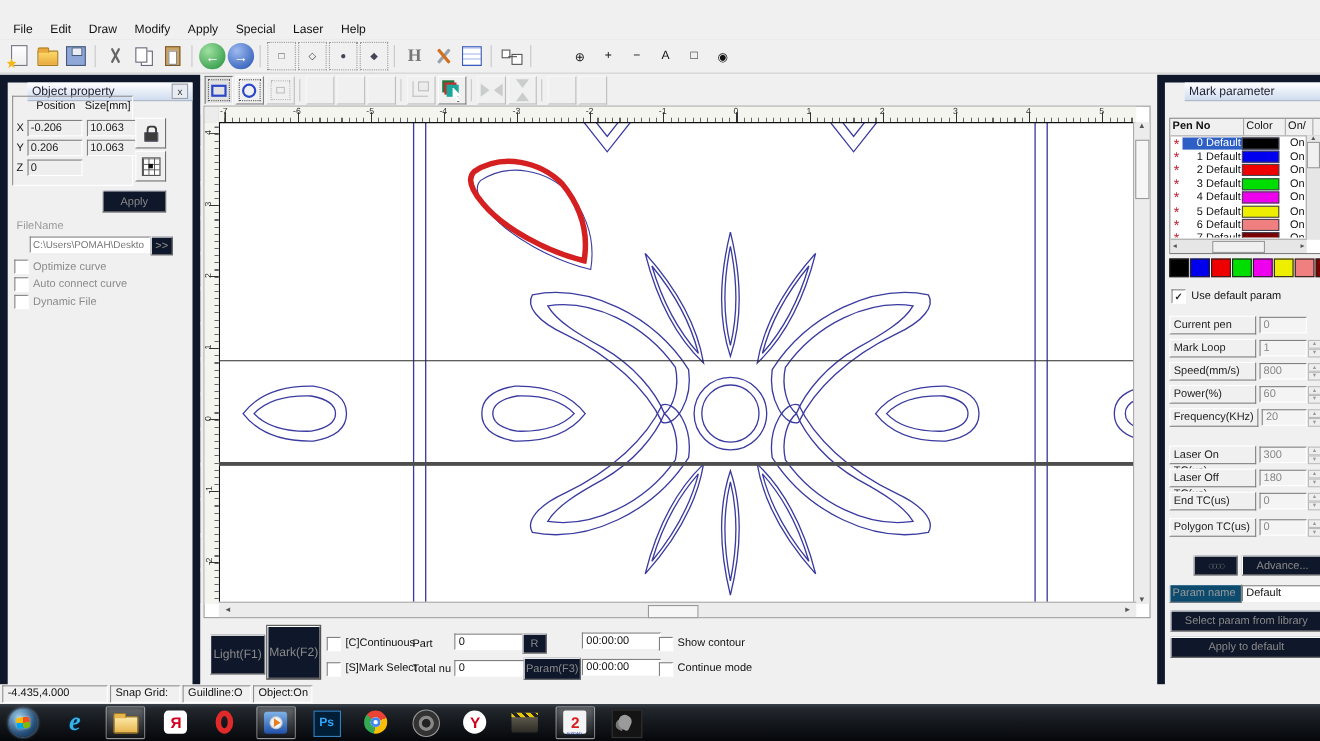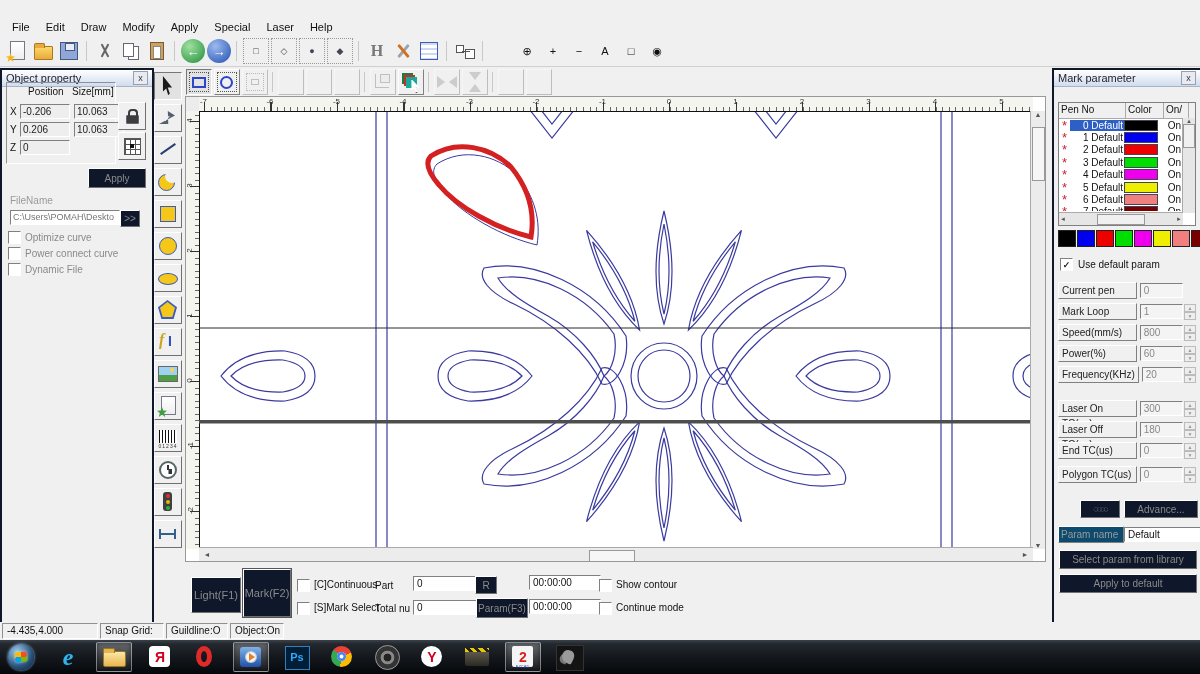--- a/index.html
+++ b/index.html
@@ -135,21 +135,21 @@
   .delay-tool::before{content:"";position:absolute;inset:4px;border:2px solid #566;border-radius:50%;background:#fff;}
   .delay-tool::after{content:"";position:absolute;left:12px;top:8px;width:1.5px;height:5px;background:#333;
     box-shadow:1.5px 4px 0 0 #333,3px 4px 0 0 #333;}
   .io-tool::before{content:"";position:absolute;left:8px;top:3px;width:9px;height:19px;background:#3c4043;border-radius:3px;}
   .io-tool::after{content:"";position:absolute;left:11px;top:5px;width:4px;height:4px;border-radius:50%;background:#e03030;
     box-shadow:0 6px 0 #e8b800,0 12px 0 #2fae2f;}
   .axis-tool::before{content:"";position:absolute;left:4px;top:12px;width:17px;height:2px;background:#356089;}
   .axis-tool::after{content:"";position:absolute;left:4px;top:8px;width:2px;height:10px;background:#356089;box-shadow:15px 0 0 #356089;}
 
   
-  .panel{position:absolute;background:#f0f0f0;border:2px solid #0f172a;}
+  .panel{position:absolute;background:#f0f0f0;border:7px solid #0f172a;padding-left:18px;}
   .panel-header{height:16px;background:linear-gradient(#ffffff,#cfdcef);border-bottom:1px solid #aab4c4;
     display:flex;align-items:center;padding:0 4px;font-size:11px;color:#223;}
   .panel-close{margin-left:auto;width:13px;height:12px;border:1px solid #98a0ac;background:#e8ecf2;
     display:flex;align-items:center;justify-content:center;font-size:9px;line-height:1;color:#333;}
   .sunken{border:1px solid;border-color:#808080 #fff #fff #808080;background:#fff;}
   .raised{border:1px solid;border-color:#fff #707070 #707070 #fff;background:#f0f0f0;}
 
   #objpanel{left:0;top:68px;width:150px;height:554px;}
   #obj-frame{position:absolute;left:4px;top:12px;width:108px;height:80px;
     border:1px solid;border-color:#909090 #fff #fff #909090;}
@@ -168,31 +168,31 @@
     background-image:linear-gradient(#555 1px,transparent 1px),linear-gradient(90deg,#555 1px,transparent 1px);
     background-size:5px 5px;position:relative;}
   .grid-glyph::after{content:"";position:absolute;left:5px;top:5px;width:4px;height:4px;background:#111;}
   .btn{display:flex;align-items:center;justify-content:center;background:#0f172a;
     border:1px solid;border-color:#fff #707070 #707070 #fff;font-size:10px;}
   .cb{width:11px;height:11px;background:#fff;border:1px solid;border-color:#808080 #fff #fff #808080;
     display:inline-flex;align-items:center;justify-content:center;font-size:9px;color:#222;flex:none;}
   .cb.checked::after{content:"✓";font-weight:bold;}
   .opt{position:relative;display:flex;align-items:center;gap:4px;margin:3px 0 3px 6px;font-size:10px;color:#8a8a8a;}
   #obj-file-label{position:absolute;left:8px;top:125px;color:#9a9a9a;font-size:10px;}
-  #obj-file-row{position:absolute;left:8px;top:140px;display:flex;}
+  #obj-file-row{position:absolute;left:20px;top:140px;display:flex;}
   #obj-file-input{width:104px;height:13px;font-size:9px;line-height:13px;padding:0 2px;color:#777;overflow:hidden;white-space:nowrap;}
   #obj-apply{position:absolute;left:86px;top:98px;width:56px;height:18px;color:#8a8a8a;}
   #obj-opts{position:absolute;left:0;top:158px;}
 
   
   #markpanel{left:1052px;top:68px;width:146px;height:554px;}
   #pen-table{position:absolute;left:4px;top:32px;width:136px;height:122px;border:1px solid #808080;background:#fff;overflow:hidden;}
   .pen-head{display:flex;height:15px;border-bottom:1px solid #aaa;background:#f0f0f0;font-size:10px;}
   .pen-head span{border-right:1px solid #aaa;padding:1px 2px;overflow:hidden;}
-  .ph-pen{width:62px;}.ph-color{width:33px;}.ph-on{width:20px;}
+  .ph-pen{width:62px;font-weight:bold;}.ph-color{width:33px;}.ph-on{width:20px;}
   #pen-rows{height:92px;overflow:hidden;}
   .penrow{display:flex;align-items:center;height:12.4px;font-size:10px;text-align:right;}
   .ast{width:11px;color:#cc2233;font-size:13px;line-height:9px;text-align:center;}
   .ast::before{content:"*";}
   .pname{width:52px;padding:0 1px;white-space:nowrap;overflow:hidden;}
   .penrow[data-sel="1"] .pname{background:#2e5fc4;color:#fff;}
   .psw{width:32px;height:9px;border:1px solid #445;margin-right:3px;flex:none;}
   .pstate{width:20px;}
   #pen-vscroll{position:absolute;right:0;top:15px;bottom:12px;width:12px;background:#e6e6e6;border-left:1px solid #aaa;
     display:flex;flex-direction:column;align-items:center;font-size:6px;color:#555;}
@@ -585,21 +585,21 @@
       <span class="btn" style="width:18px;height:15px;color:#8a8a8a;" data-interactable="true">&gt;&gt;</span>
     </div>
     <div id="obj-opts">
 
     <label class="opt" data-interactable="false">
         <span class="cb" data-interactable="true"></span>
         <span data-interactable="false">Optimize curve</span>
       </label>
         <label class="opt" data-interactable="false">
         <span class="cb" data-interactable="true"></span>
-        <span data-interactable="false">Power connect curve</span>
+        <span data-interactable="false">Auto connect curve</span>
       </label>
         <label class="opt" data-interactable="false">
         <span class="cb" data-interactable="true"></span>
         <span data-interactable="false">Dynamic File</span>
       </label>
       </div>
   </div>
 
   <div id="canvas" data-interactable="true">
     <div id="ruler-corner" data-interactable="false"></div>

